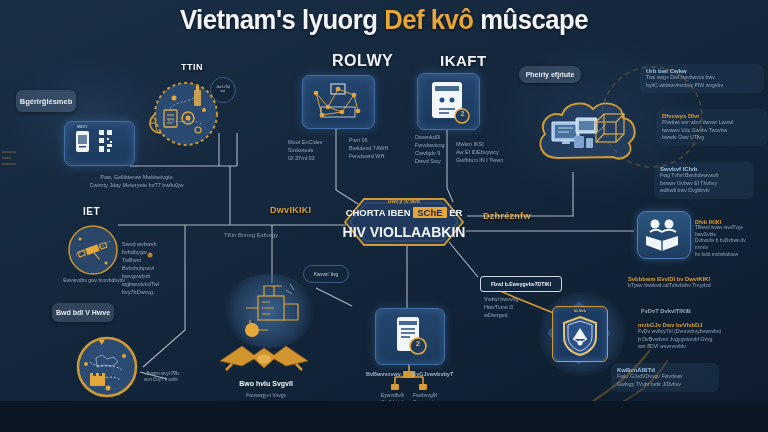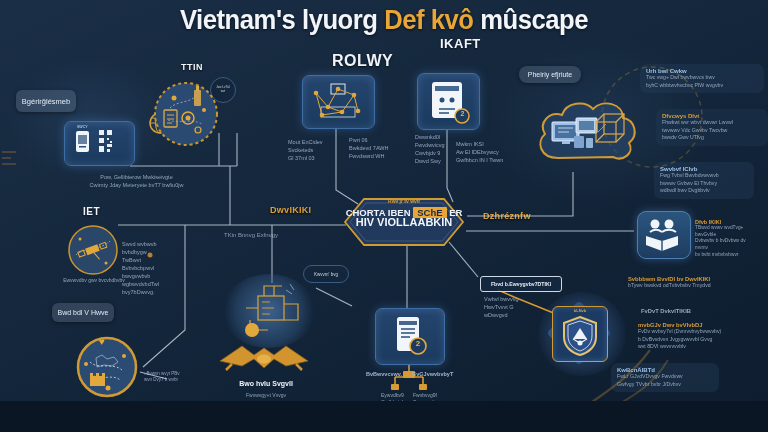--- a/index.html
+++ b/index.html
@@ -9,21 +9,21 @@
       radial-gradient(120px 90px at 12% 30%, rgba(60,95,140,.25), transparent 70%),
       radial-gradient(160px 120px at 78% 30%, rgba(60,95,140,.22), transparent 70%),
       linear-gradient(155deg,#1a2e46 0%, #14273c 45%, #0e1d2f 100%);}
   .abs{position:absolute;}
   .t{position:absolute;color:#e8eef5;}
   .ml{white-space:pre-line;}
   .title{left:0;right:0;top:5px;text-align:center;font-size:27px;font-weight:bold;
     letter-spacing:-.5px;color:#f2f5f9;text-shadow:0 1px 3px rgba(0,0,0,.6);transform:scaleX(.95);}
   .title .accent{color:#e8a636;}
   .pill{position:absolute;background:rgba(165,185,210,.20);border-radius:6px;
-    color:#e2ebf5;font-weight:normal;text-align:right;
+    color:#e2ebf5;font-weight:bold;text-align:right;
     box-shadow:0 1px 4px rgba(0,0,0,.4);display:flex;align-items:center;justify-content:center;}
   .nodelabel{position:absolute;font-weight:bold;color:#f0f4f9;letter-spacing:.5px;text-shadow:0 1px 2px rgba(0,0,0,.7);}
   .panel{position:absolute;background:linear-gradient(180deg,#24456e,#1b3a5e);
     border:1.5px solid #3f6ea6;border-radius:7px;
     box-shadow:0 0 10px rgba(80,140,210,.35), inset 0 0 8px rgba(120,170,230,.25);}
   .tiny{font-size:5.5px;line-height:1.45;color:#93a6bd;}
   .tinyer{font-size:5px;line-height:1.4;color:#93a6bd;}
   .h-gold{color:#d99c35;font-weight:bold;}
   .h-blue{color:#9fc2e8;font-weight:bold;}
   .h-gray{color:#9aa7b5;font-weight:bold;}
@@ -144,21 +144,21 @@
       </g>
     </svg>
   </div>
   <div class="t tiny ml" style="left:288px;top:139px;width:44px">Mout EnCidev
 Svcketeds
 Gl 37ml 03</div>
   <div class="t tiny ml" style="left:349px;top:137px;width:48px">Pwrt 06
 Bwkdevd 7AWH
 Fwvdswrd WH</div>
 
-  <div class="nodelabel" style="left:440px;top:36px;font-size:13px">IKAFT</div>
+  <div class="nodelabel" style="left:440px;top:52px;font-size:15px">IKAFT</div>
   <div class="panel" style="left:417px;top:73px;width:61px;height:55px;z-index:2">
     <svg class="abs" style="left:12px;top:6px" width="42" height="44">
       <rect x="2" y="2" width="30" height="36" rx="3" fill="#f2f6fa"></rect>
       <rect x="5" y="6" width="24" height="5" fill="#28507c" opacity=".85"></rect>
       <circle cx="12" cy="20" r="2.5" fill="#28507c"></circle>
         <circle cx="22" cy="20" r="2.5" fill="#28507c"></circle>
       <path d="M9,29 h16 M9,33 h10" stroke="#28507c" stroke-width="1.5"></path>
       <circle cx="32" cy="36" r="7" fill="#1e3a5c" stroke="#e3a83c" stroke-width="1.5"></circle>
     </svg>
     <div class="num-badge" style="left:40px;top:36px;width:9px;font-size:7px">2</div>
@@ -243,21 +243,21 @@
     <div class="tiny ml" style="font-size:5.2px">FwLr GJvdVDvvgv Fwvdvwv
 Gwfvgy TVvbr bvbr J/Dvbvv</div>
   </div>
 
   <svg class="abs" style="left:340px;top:193px;z-index:2" width="128" height="58">
     <polygon points="5,29 24,6 104,6 123,29 104,52 24,52" fill="#20395c" stroke="#d09a35" stroke-width="1.8"></polygon>
     <polygon points="10,29 26,10 102,10 118,29 102,48 26,48" fill="none" stroke="#6f87a5" stroke-width=".7" opacity=".6"></polygon>
   </svg>
   <div class="hexline" style="top:198px;font-size:5px;color:#dba03a;z-index:3">Rwv'jr tv wvif</div>
   <div class="hexline" style="top:207px;font-size:9.5px;z-index:3"><span>CHORTA IBEN </span><span class="hl">SChE</span><span> ER</span></div>
-  <div class="hexline" style="top:216px;font-size:11px;z-index:3">HIV VIOLLAABKIN</div>
+  <div class="hexline" style="top:224px;font-size:14px;z-index:3">HIV VIOLLAABKIN</div>
 
   <div class="goldlabel" style="left:270px;top:205px">DwvIKIKI</div>
   <div class="goldlabel" style="left:483px;top:211px">Dzhréznfw</div>
 
   <div class="nodelabel" style="left:83px;top:206px;font-size:10px">IET</div>
   <svg class="abs" style="left:66px;top:223px;z-index:2" width="54" height="54">
     <circle cx="27" cy="27" r="24" fill="#2a4668" stroke="#c9962f" stroke-width="1.5"></circle>
     <path d="M10,32 C18,24 34,28 44,18" stroke="#cfe0f0" stroke-width="1" fill="none" stroke-dasharray="2,2" opacity=".6"></path>
     <g transform="rotate(-20 27 27)">
       <rect x="20" y="23" width="13" height="7" fill="#e3a83c"></rect>

